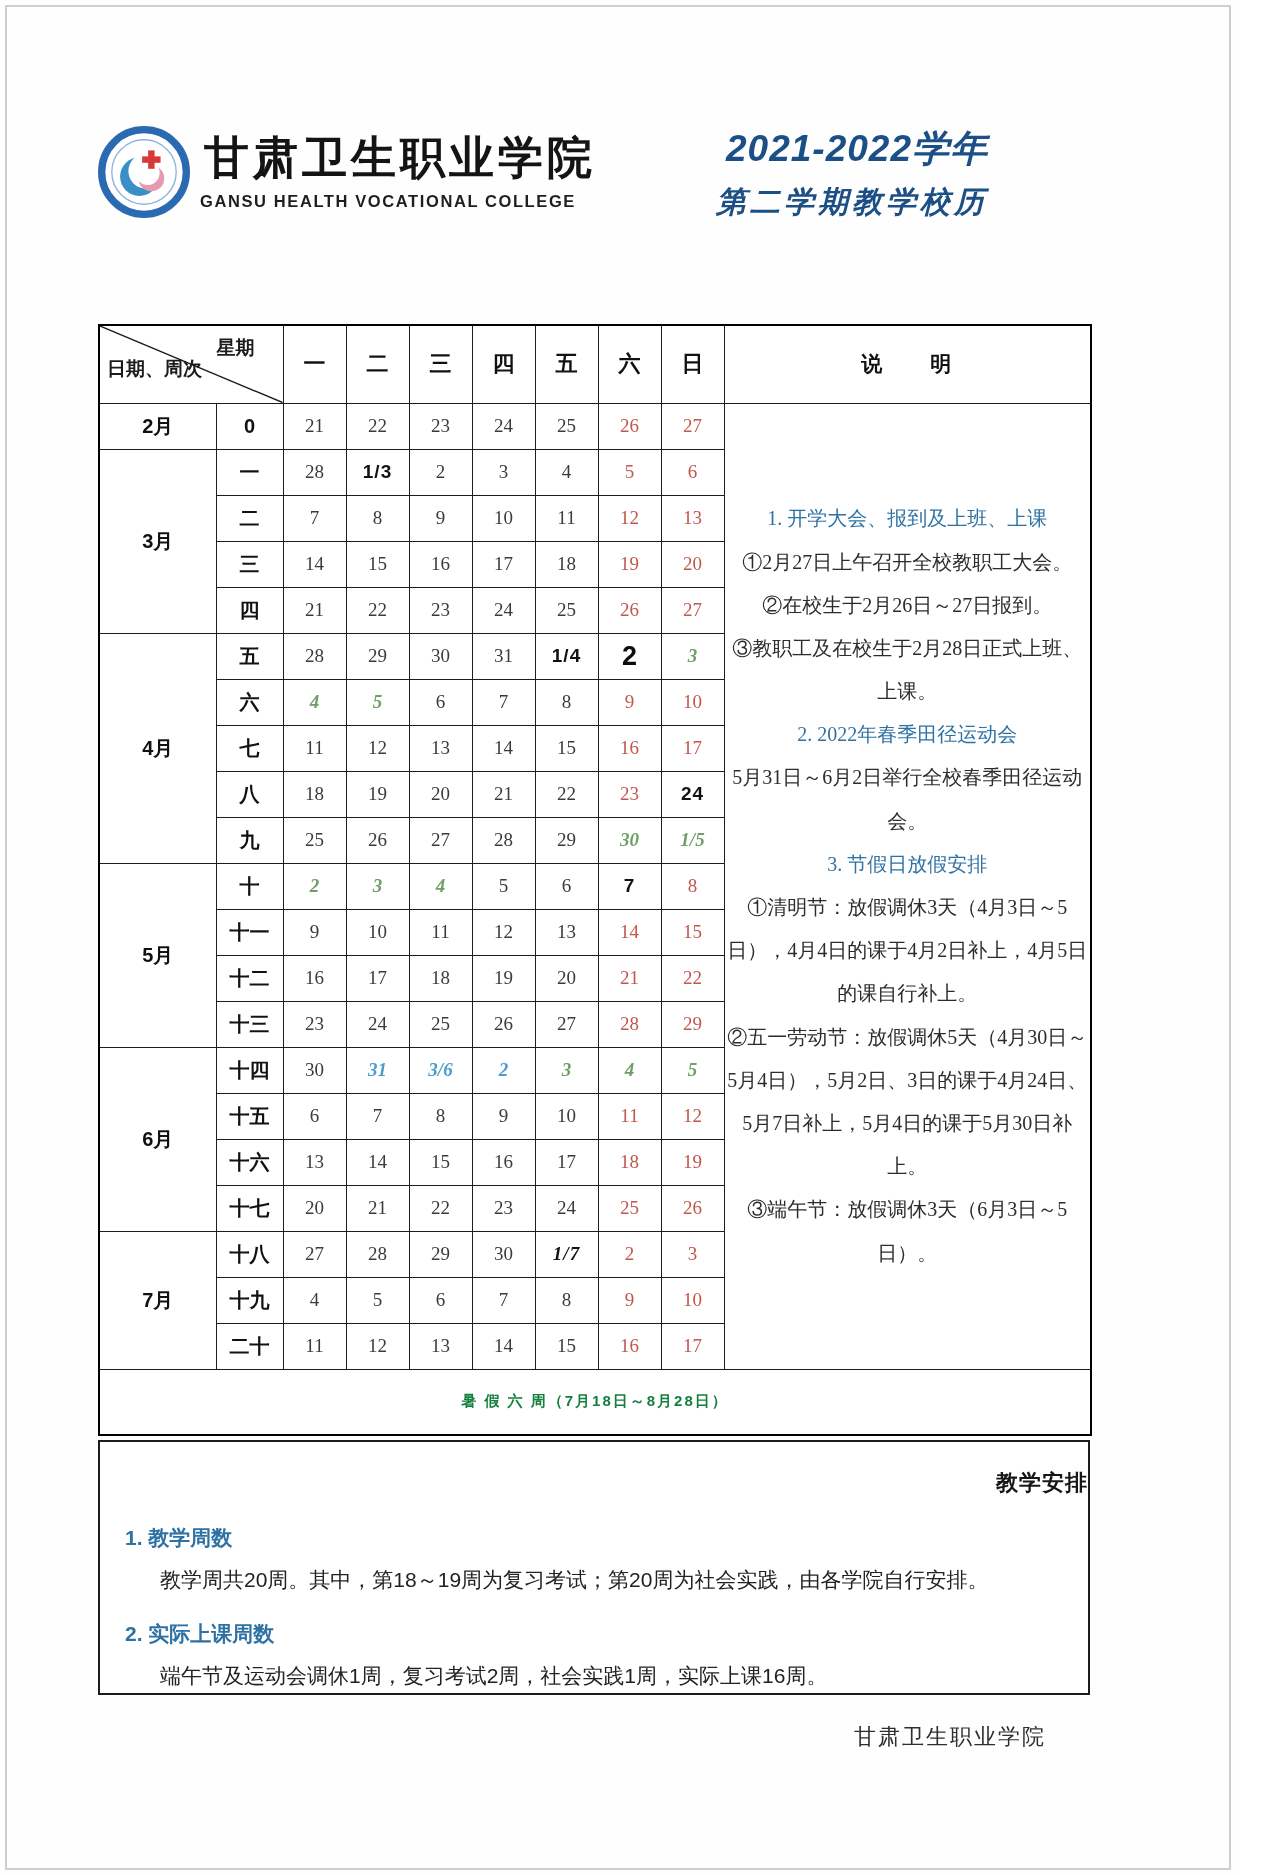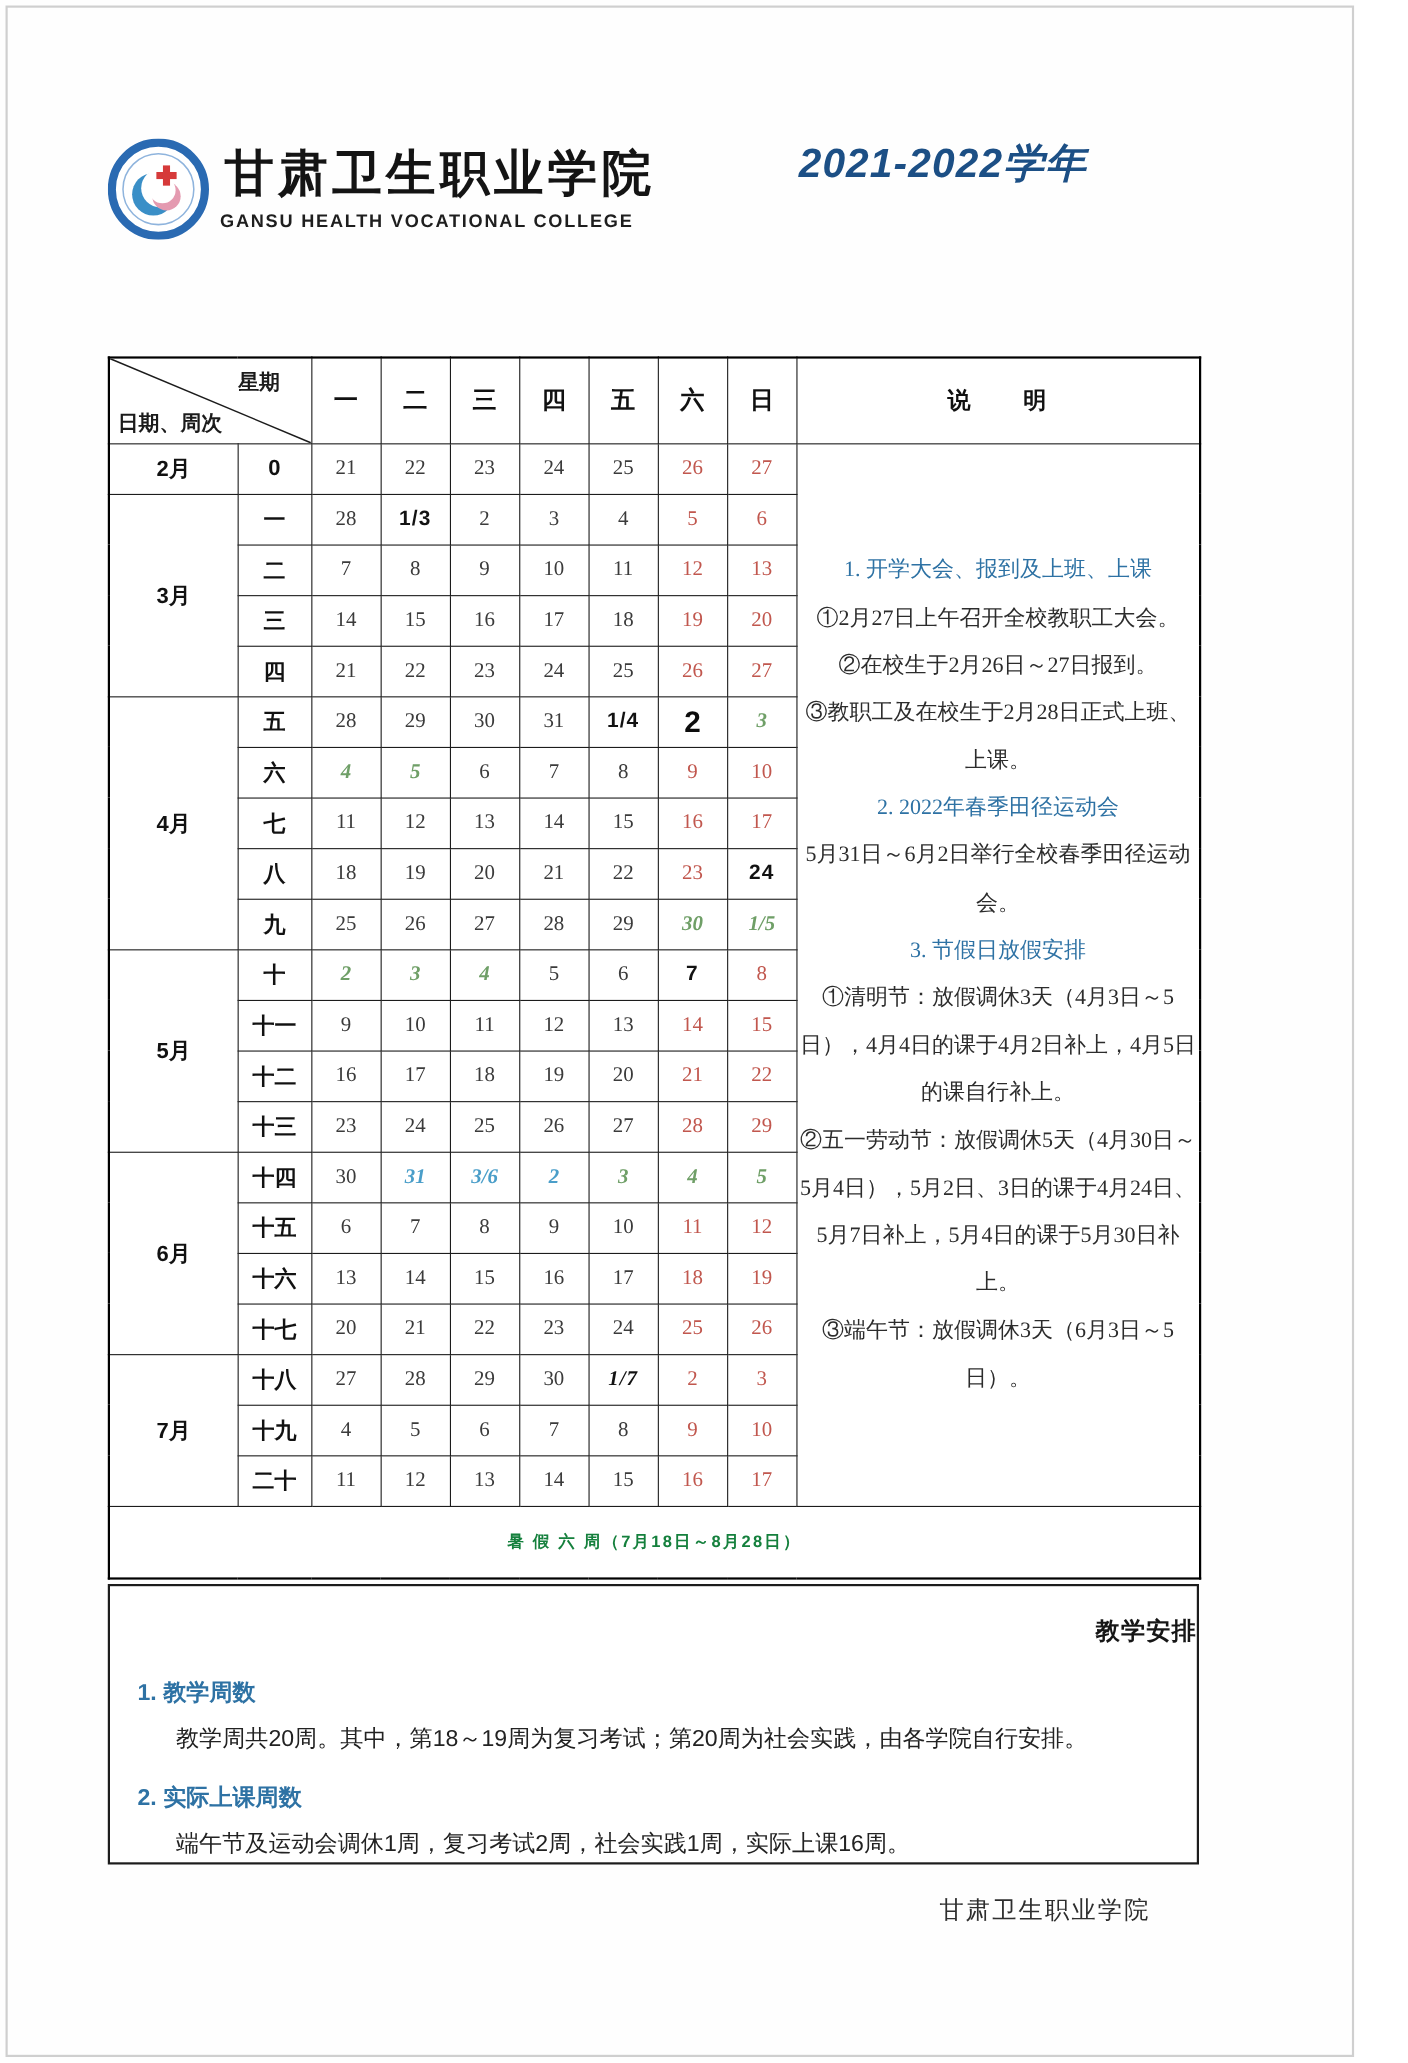--- a/index.html
+++ b/index.html
@@ -22,21 +22,21 @@
             table-layout:fixed;background:#fff;}
   table.cal{border:2px solid #000000;}
   table.cal td,table.cal th{border:1px solid #1c1c1c;padding:0;text-align:center;vertical-align:middle;}
   tr.hdr{height:78px;}
   tr.wk{height:46px;}
   th.day-head{font-size:22px;font-weight:bold;color:#111;}
   th.notes-head{font-size:21px;font-weight:bold;color:#111;letter-spacing:2px;}
   td.corner{position:relative;}
   td.corner svg{position:absolute;left:0;top:0;width:100%;height:100%;}
   .c-top{position:absolute;right:28px;top:9px;font-size:19px;font-weight:bold;}
-  .c-bot{position:absolute;left:7px;bottom:5px;font-size:19px;font-weight:bold;}
+  .c-bot{position:absolute;left:7px;bottom:21px;font-size:19px;font-weight:bold;}
   td.month-cell{font-size:20px;font-weight:bold;color:#111;}
   td.week-cell{font-size:20px;font-weight:bold;color:#111;}
   td.day-cell{font-family:"Liberation Serif",serif;font-size:19px;color:#3b3b3b;}
   td.day-cell.d-r{color:#c1574e;}
   td.day-cell.d-g{color:#6f9f67;font-style:italic;font-weight:bold;}
   td.day-cell.d-b{color:#4a9ec9;font-style:italic;font-weight:bold;}
   td.day-cell.d-k{color:#121212;font-weight:bold;font-family:"Liberation Sans",sans-serif;font-size:19px;letter-spacing:1px;}
   td.day-cell.d-kb{color:#0d0d0d;font-weight:bold;font-family:"Liberation Sans",sans-serif;font-size:27px;}
   td.day-cell.d-ki{color:#121212;font-weight:bold;font-style:italic;font-size:19px;letter-spacing:1px;}
   td.notes-cell{vertical-align:top;text-align:left;padding:40px 14px 0 16px;}
@@ -69,20 +69,21 @@
       <circle cx="54" cy="51" r="13" fill="#ffffff"></circle>
       <rect x="48" y="33" width="20" height="7" fill="#d63a3a"></rect>
       <rect x="54.5" y="26.5" width="7" height="20" fill="#d63a3a"></rect>
     </svg>
   </div>
   <div class="college-cn">甘肃卫生职业学院</div>
   <div class="college-en">GANSU HEALTH VOCATIONAL COLLEGE</div>
 
   <div class="doc-title">
     <div class="t1">2021-2022学年</div>
+    <div class="t2">第二学期教学校历</div>
   </div>
 
   <table class="cal">
     <colgroup>
       <col style="width:117px">
         <col style="width:67px">
       <col style="width:63px">
         <col style="width:63px">
         <col style="width:63px">
         <col style="width:63px">

